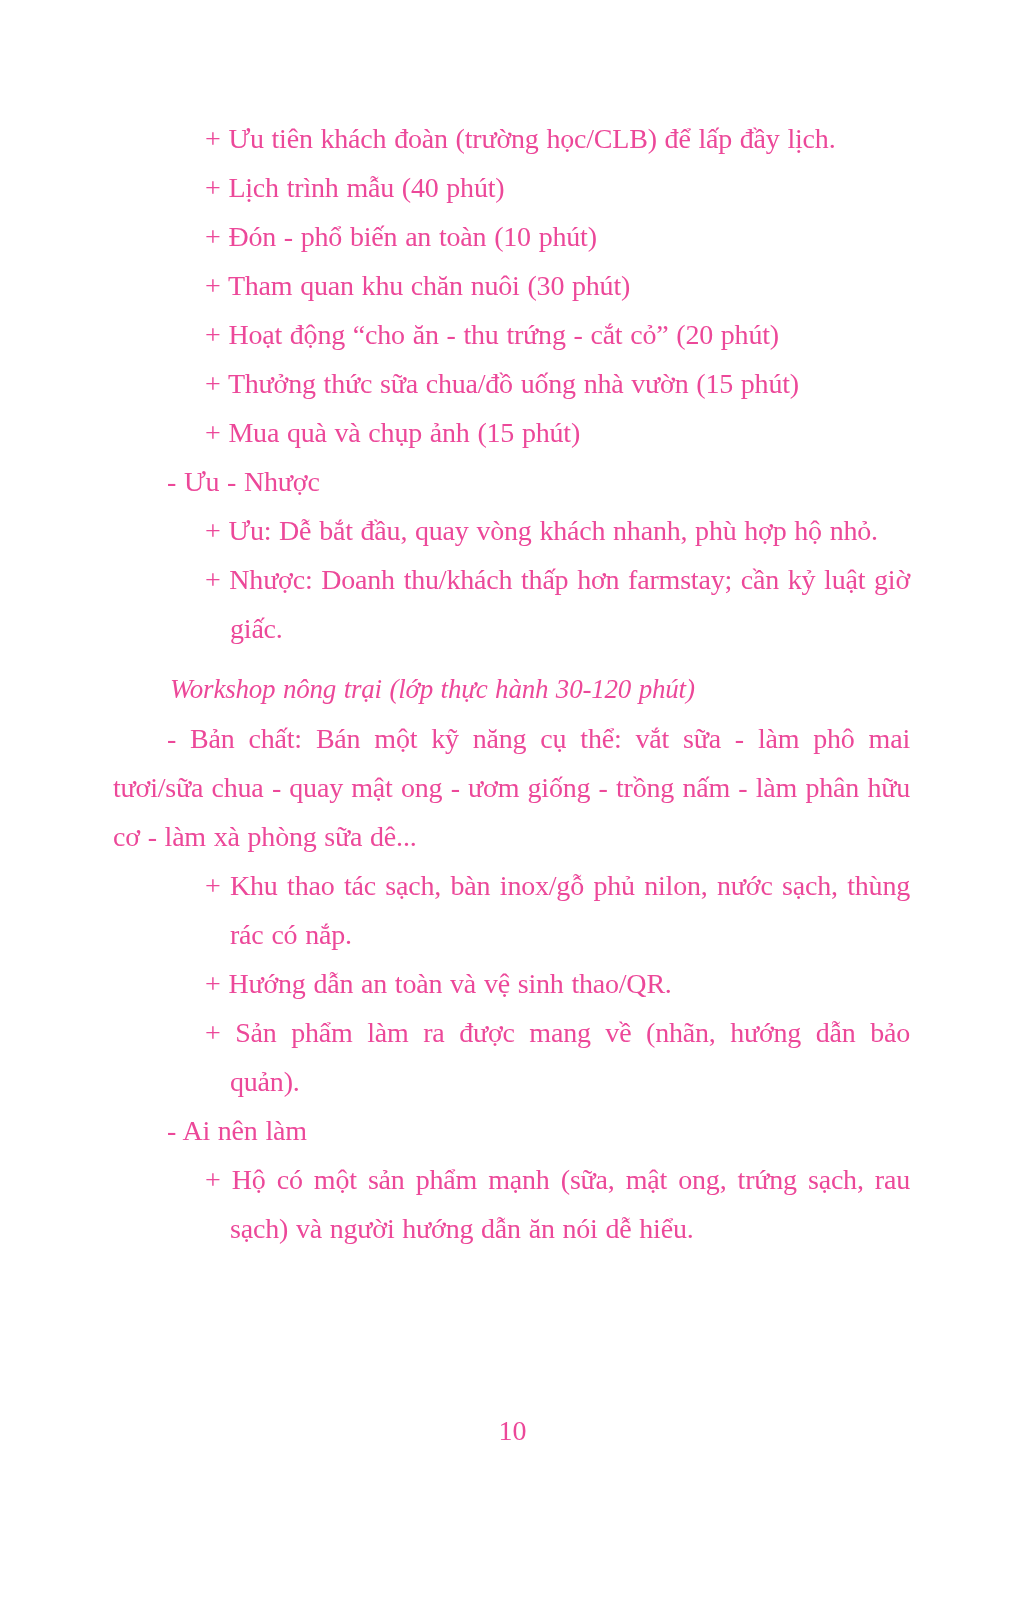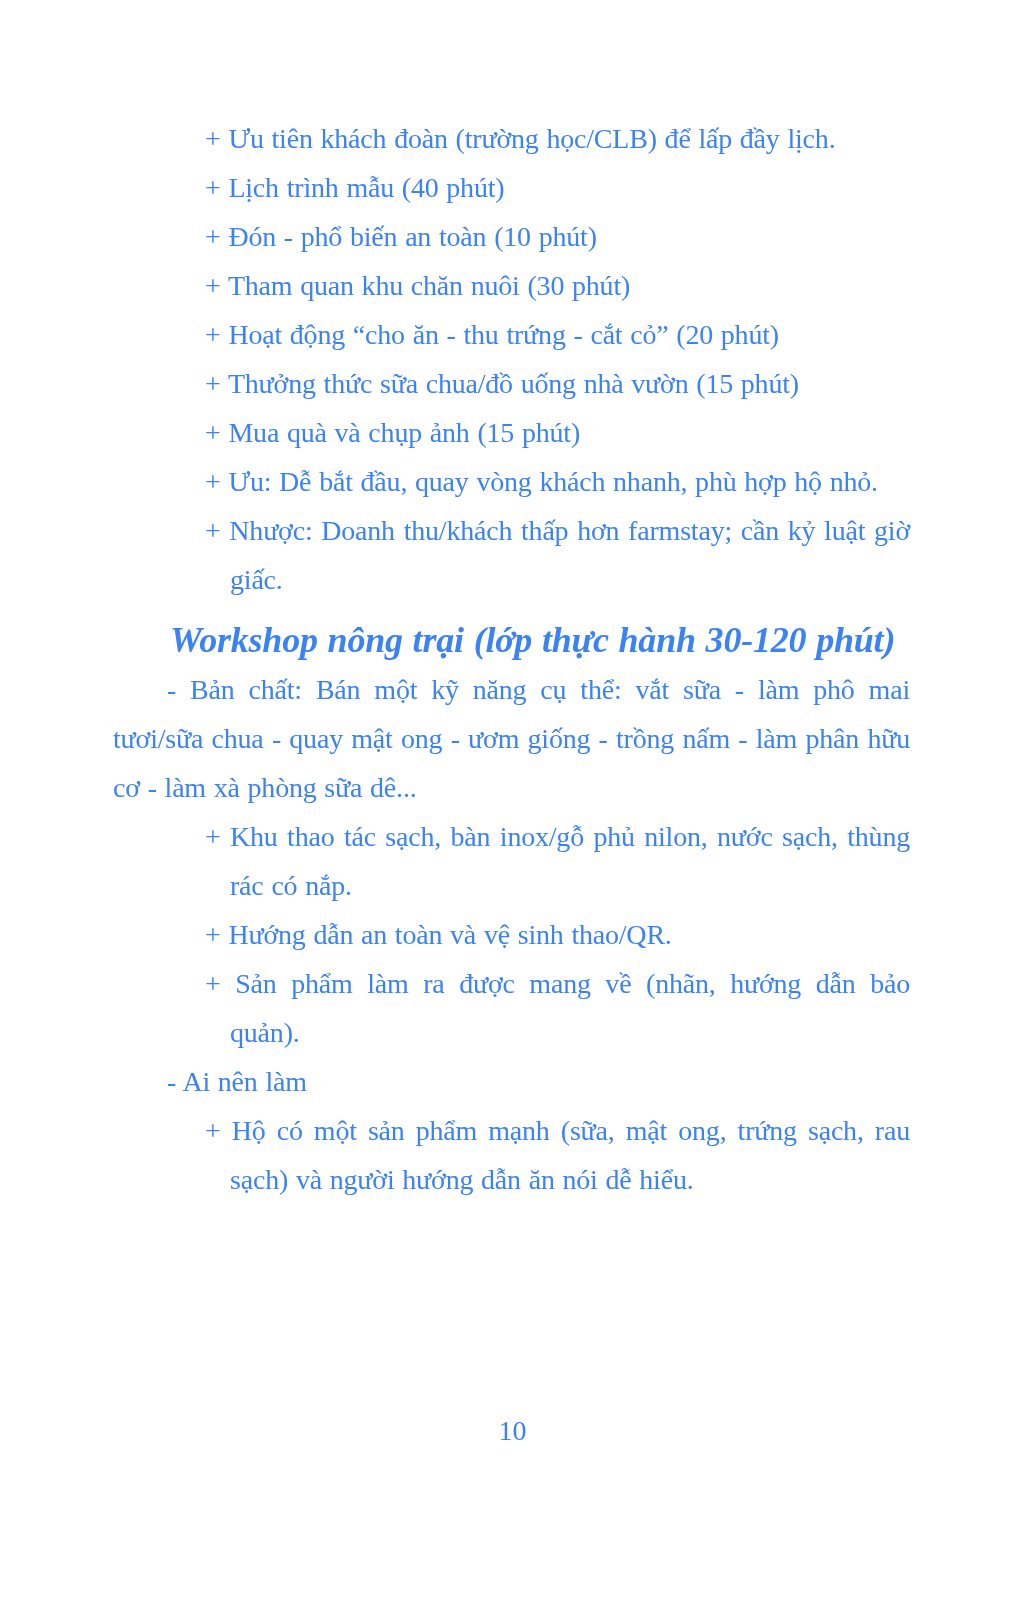--- a/index.html
+++ b/index.html
@@ -6,21 +6,21 @@
     margin: 0;
     padding: 0;
     background: #888;
   }
   .page {
     position: relative;
     width: 1025px;
     height: 1614px;
     margin: 0 auto;
     background: #ffffff;
-    color: #3b82f6;
+    color: #ec4899;
     font-family: "Liberation Serif", "DejaVu Serif", serif;
     overflow: hidden;
   }
   .content {
     position: absolute;
     left: 113px;
     top: 114px;
     width: 797px;
   }
   .para {
@@ -39,26 +39,26 @@
   
   .para.dash {
     padding-left: 54px;
     text-align: left;
   }
   
   .para.dash-flow {
     text-indent: 54px;
   }
   .para.heading {
-    font-weight: bold;
+    font-weight: normal;
     font-style: italic;
     padding-left: 57px;
     text-align: left;
     margin-top: 12px;
-    font-size: 36px;
+    font-size: 27px;
   }
   .page-number {
     position: absolute;
     left: 0;
     top: 1413px;
     width: 100%;
     text-align: center;
     font-size: 28px;
     line-height: 36px;
   }
@@ -68,20 +68,21 @@
 
 <div class="page">
   <div class="content">
       <div class="para plus">+ Ưu tiên khách đoàn (trường học/CLB) để lấp đầy lịch.</div>
       <div class="para plus">+ Lịch trình mẫu (40 phút)</div>
       <div class="para plus">+ Đón - phổ biến an toàn (10 phút)</div>
       <div class="para plus">+ Tham quan khu chăn nuôi (30 phút)</div>
       <div class="para plus">+ Hoạt động “cho ăn - thu trứng - cắt cỏ” (20 phút)</div>
       <div class="para plus">+ Thưởng thức sữa chua/đồ uống nhà vườn (15 phút)</div>
       <div class="para plus">+ Mua quà và chụp ảnh (15 phút)</div>
+      <div class="para dash">- Ưu - Nhược</div>
       <div class="para plus">+ Ưu: Dễ bắt đầu, quay vòng khách nhanh, phù hợp hộ nhỏ.</div>
       <div class="para plus">+ Nhược: Doanh thu/khách thấp hơn farmstay; cần kỷ luật giờ giấc.</div>
       <div class="para heading">Workshop nông trại (lớp thực hành 30-120 phút)</div>
       <div class="para dash-flow">- Bản chất: Bán một kỹ năng cụ thể: vắt sữa - làm phô mai tươi/sữa chua - quay mật ong - ươm giống - trồng nấm - làm phân hữu cơ - làm xà phòng sữa dê...</div>
       <div class="para plus">+ Khu thao tác sạch, bàn inox/gỗ phủ nilon, nước sạch, thùng rác có nắp.</div>
       <div class="para plus">+ Hướng dẫn an toàn và vệ sinh thao/QR.</div>
       <div class="para plus">+ Sản phẩm làm ra được mang về (nhãn, hướng dẫn bảo quản).</div>
       <div class="para dash">- Ai nên làm</div>
       <div class="para plus">+ Hộ có một sản phẩm mạnh (sữa, mật ong, trứng sạch, rau sạch) và người hướng dẫn ăn nói dễ hiểu.</div>
     </div>

